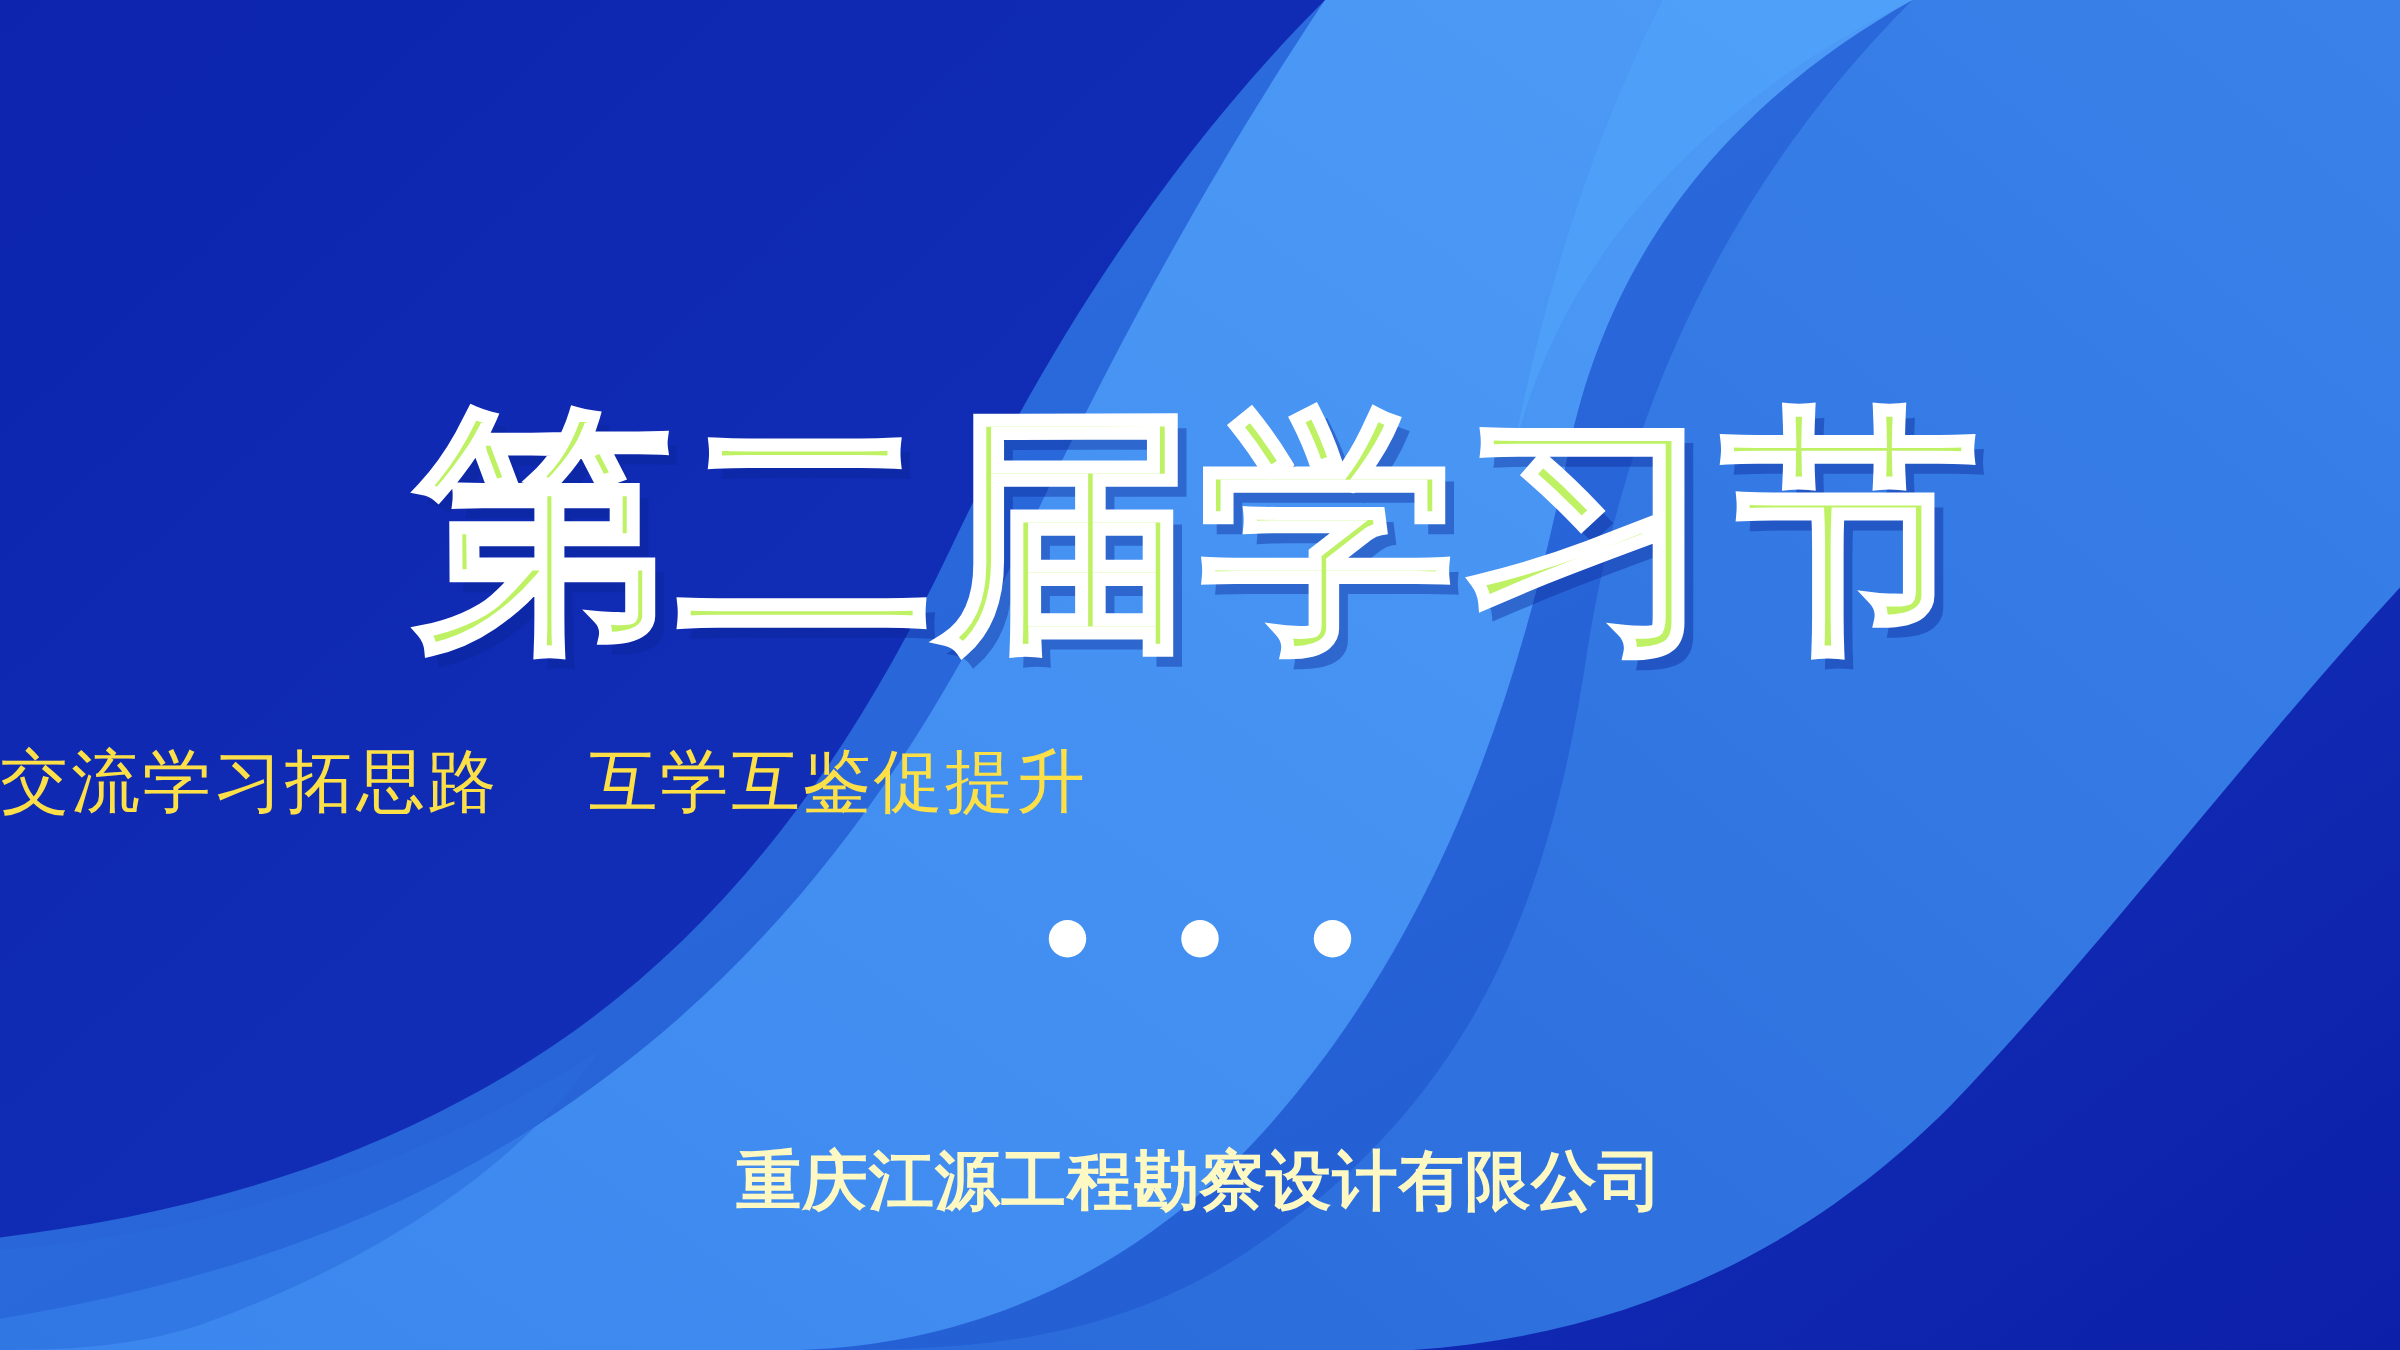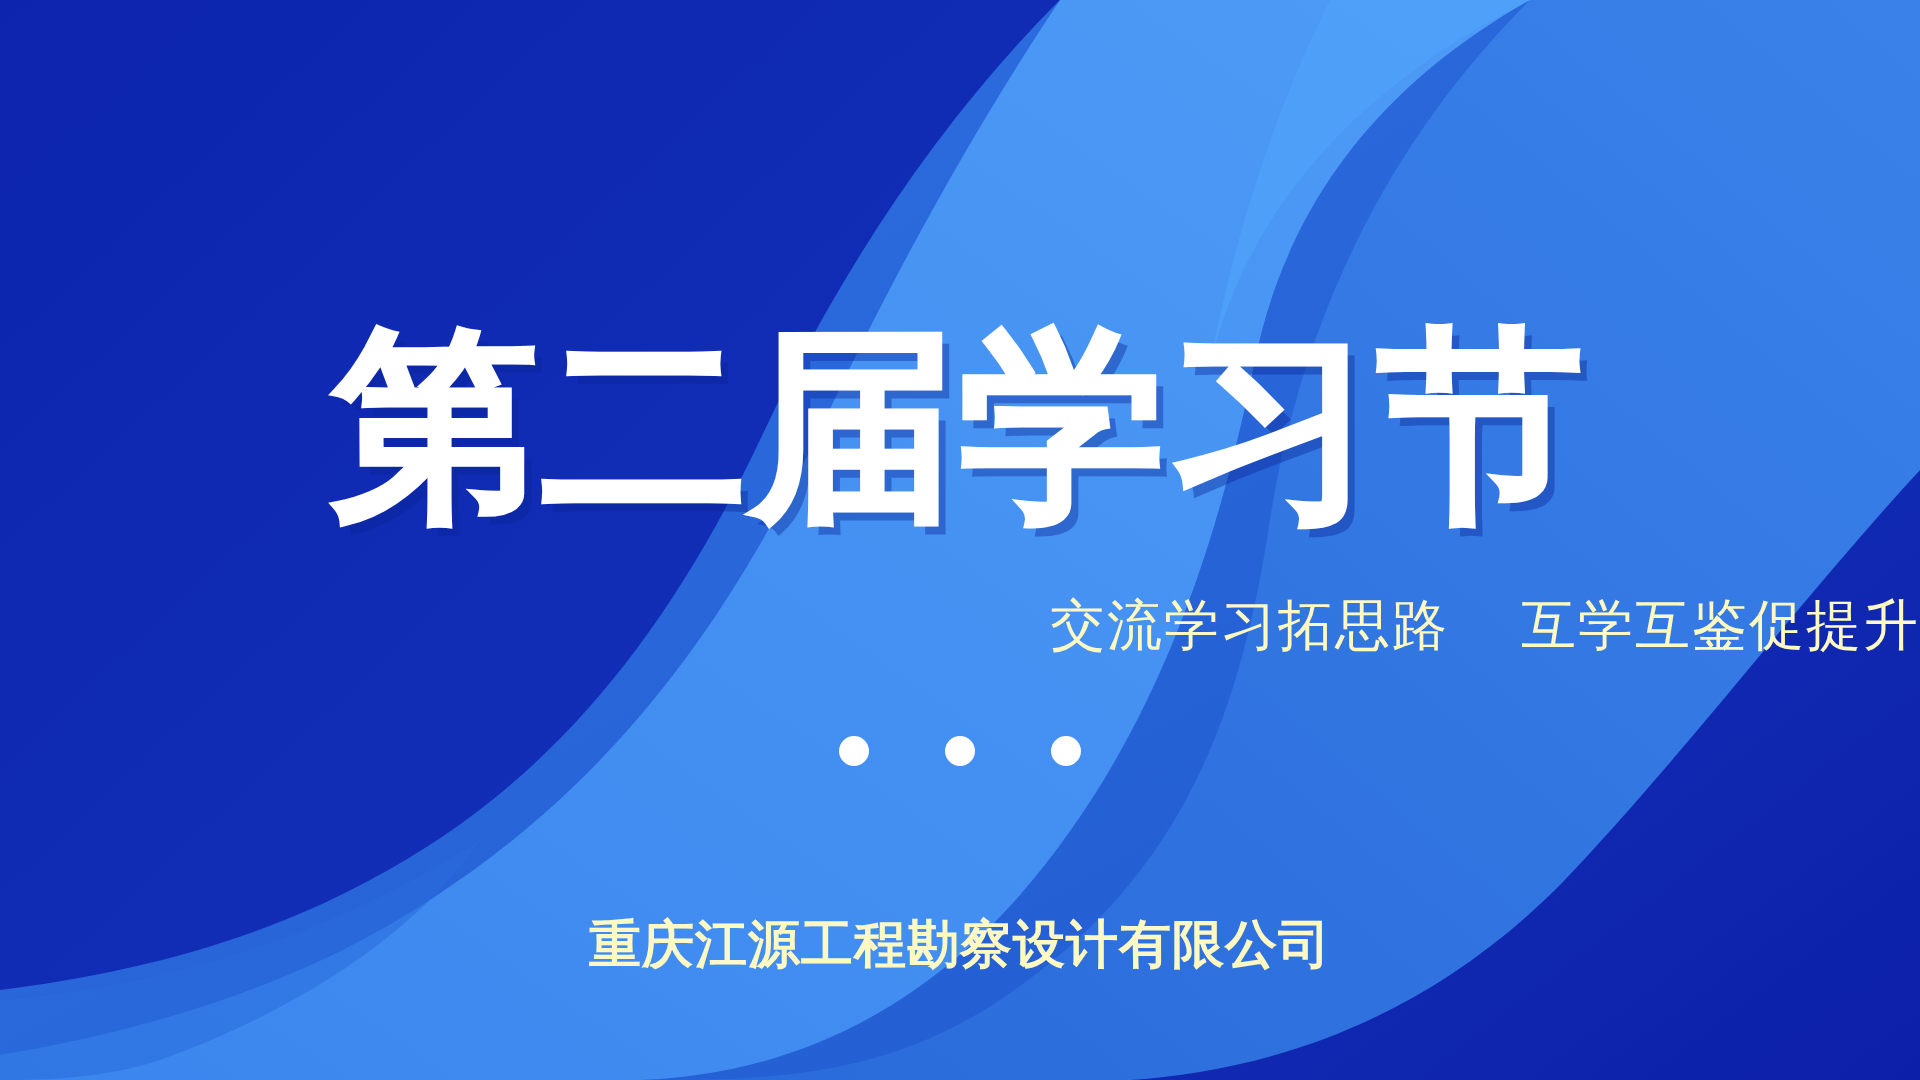--- a/index.html
+++ b/index.html
@@ -29,38 +29,38 @@
     z-index: 5;
   }
 
   
   .title {
     position: absolute;
     left: 0;
     right: 0;
     top: 318px;
     text-align: center;
-    color: #ffffff;
+    color: #bef264;
     font-size: 205px;
     font-weight: 700;
     line-height: 1.05;
     letter-spacing: 4px;
     white-space: nowrap;
     text-shadow: 9px 10px 0 rgba(10, 38, 150, 0.40);
     -webkit-text-stroke: 4px #ffffff;
   }
 
   
   .subtitle {
     position: absolute;
     left: 0;
     right: 0;
     top: 592px;
-    text-align: right;
-    color: #fef9c3;
+    text-align: left;
+    color: #fde047;
     font-size: 55px;
     font-weight: 400;
     letter-spacing: 2px;
     line-height: 1.2;
     white-space: nowrap;
   }
   .subtitle .gap {
     display: inline-block;
     width: 72px;
   }

